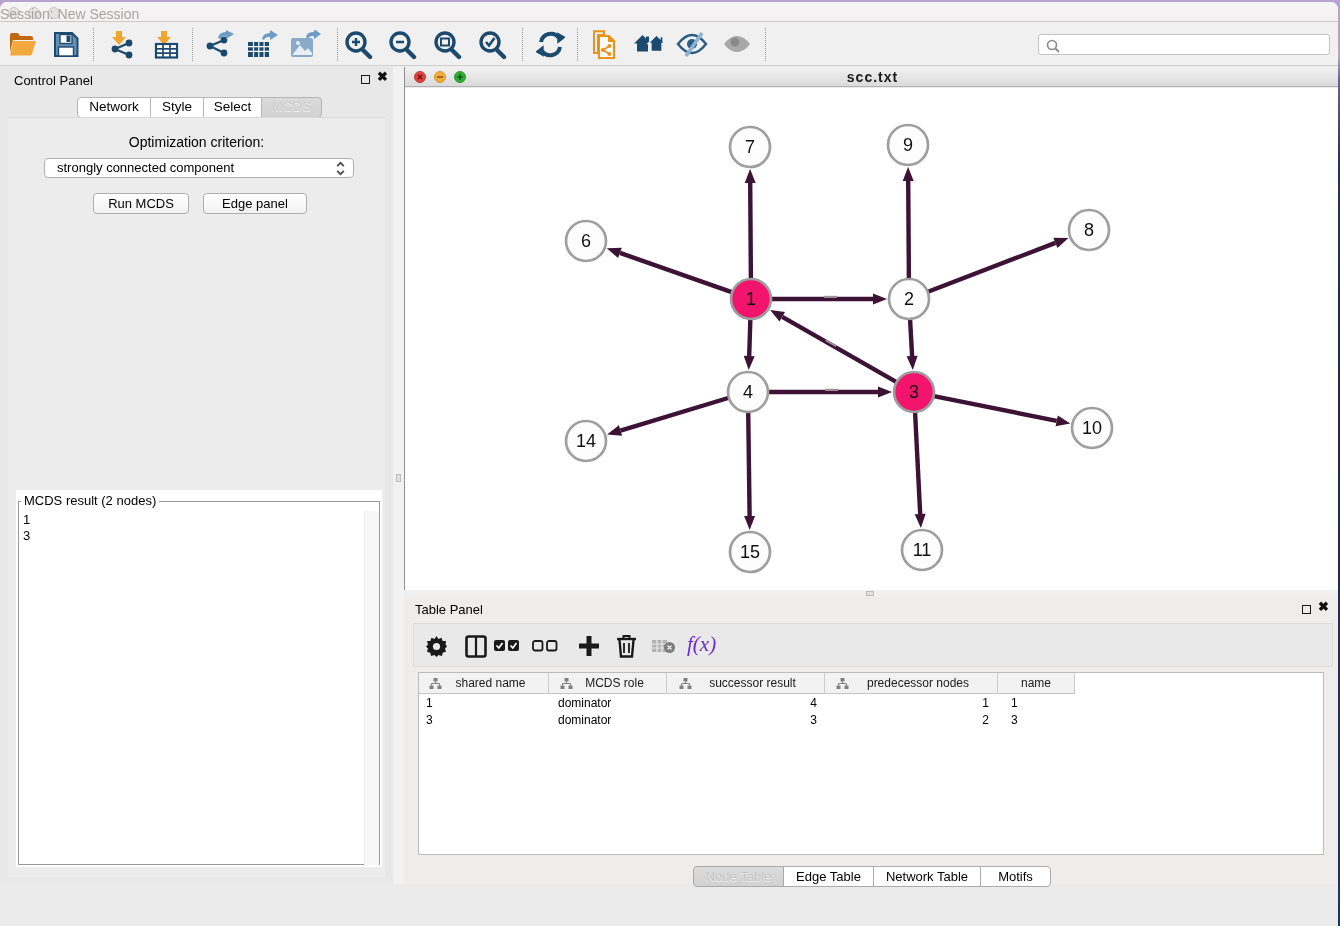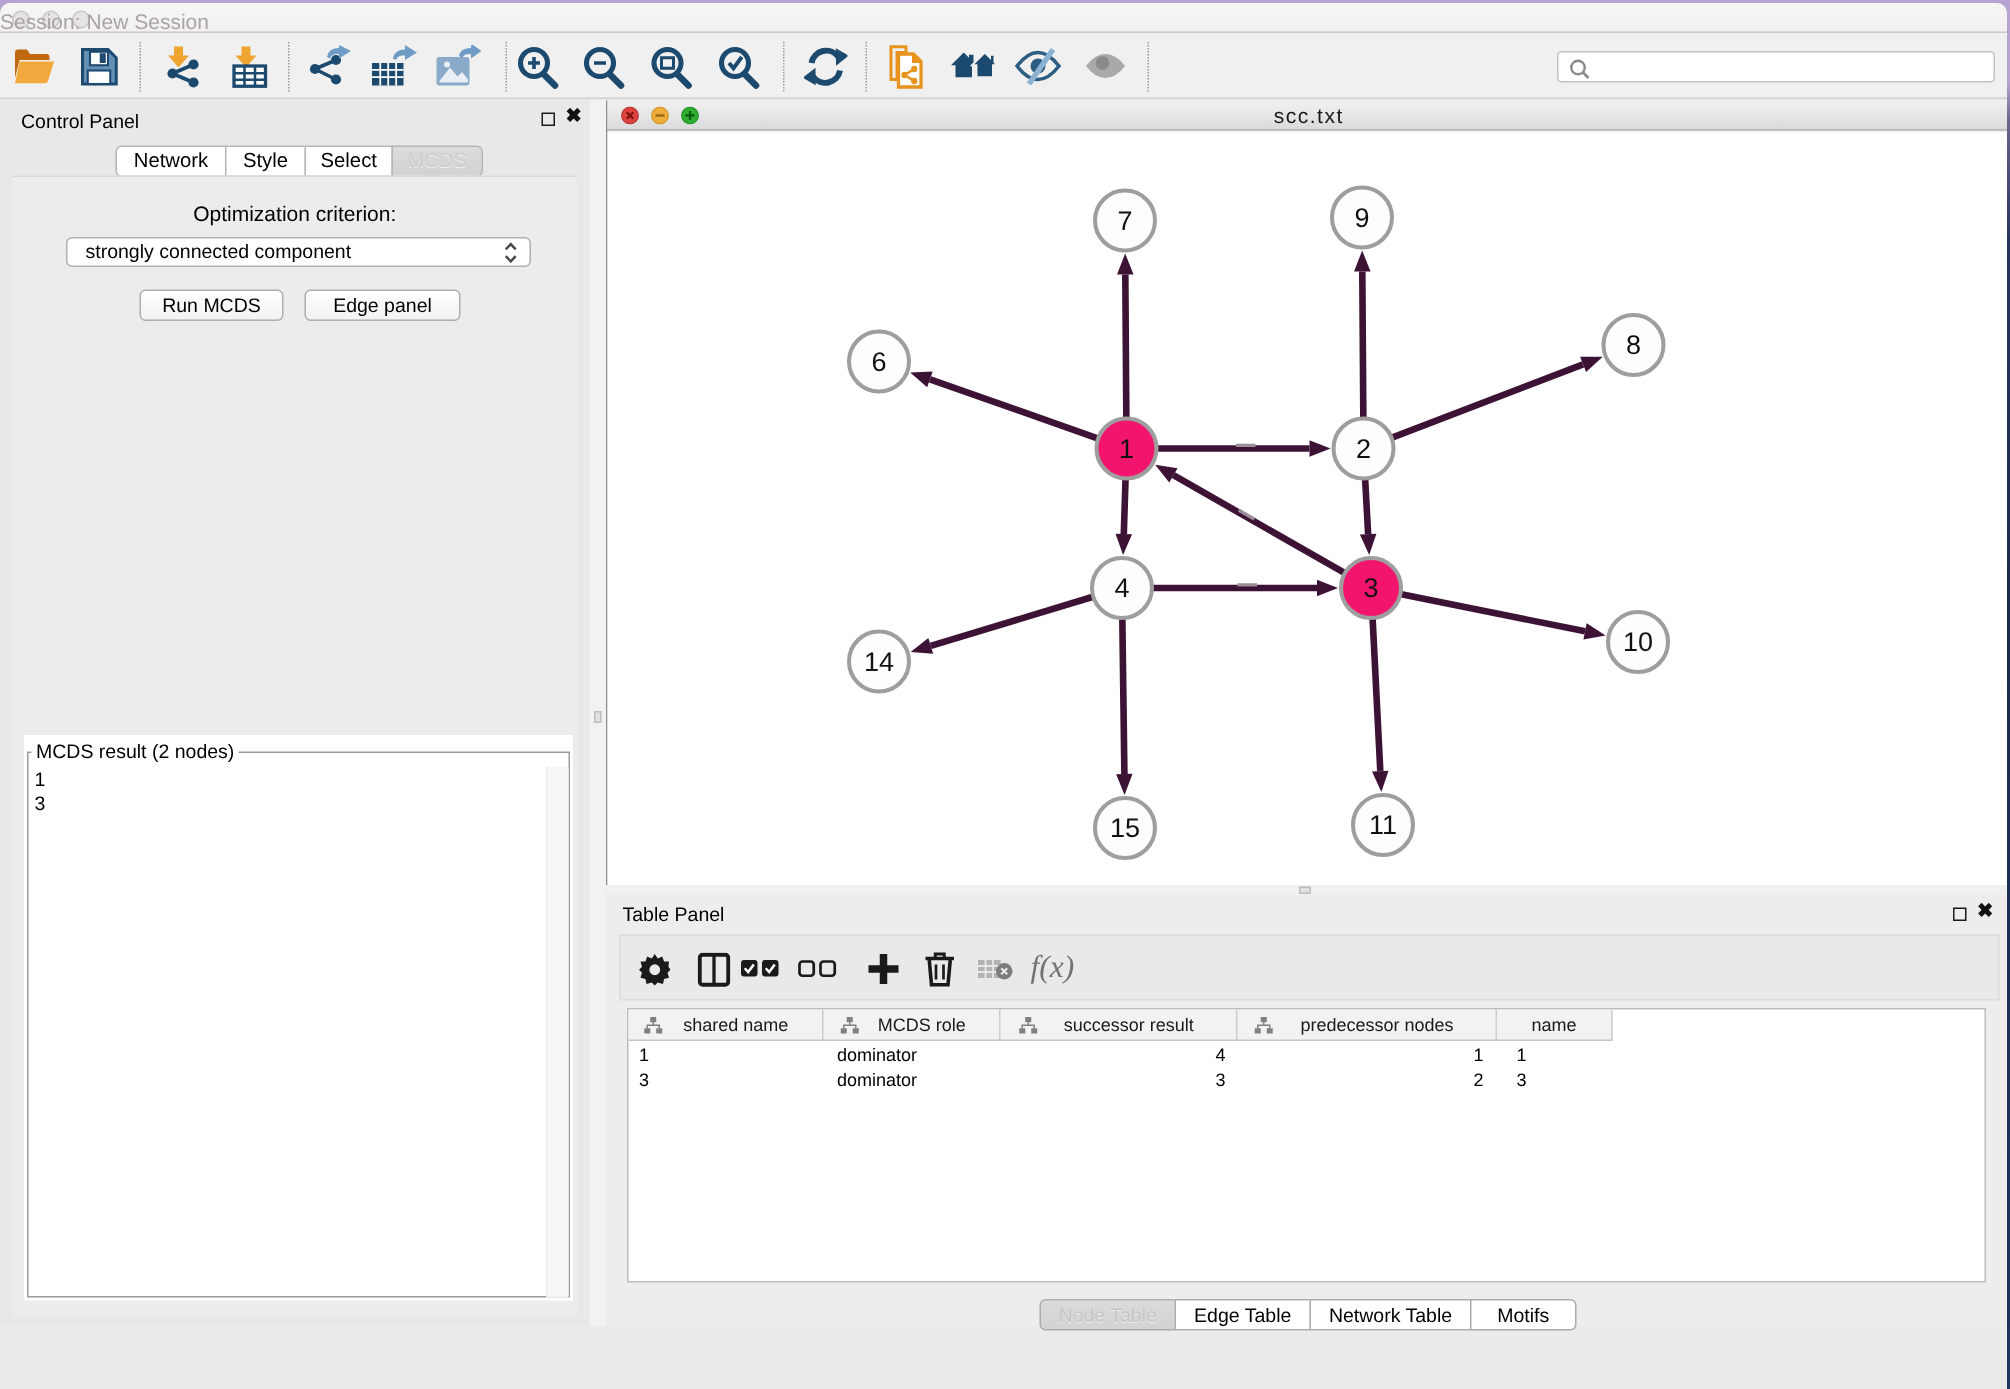--- a/index.html
+++ b/index.html
@@ -29,21 +29,21 @@
 #fieldwrap { position:absolute; left:8px; top:372px; width:366px; height:377px; background:#fff; }
 #fieldset { position:absolute; left:2px; top:11px; width:362px; height:364px; border:1px solid #9a9a9a; }
 #legend { position:absolute; left:5px; top:3px; background:#fff; padding:0 3px; font-size:13px; z-index:2; }
 #fs-scroll { position:absolute; left:348px; top:21px; width:15px; height:354px; background:#f7f7f7; border-left:1px solid #ececec; }
 
 #vdivider { position:absolute; left:393px; top:65px; width:11px; height:817px; background:#f2f2f2; }
 #vgrip { position:absolute; left:3px; top:407px; width:5px; height:8px; background:#e0e0e0; border:1px solid #bdbdbd; }
 
 #netwin { position:absolute; left:404px; top:65px; width:936px; height:523px; border-left:1px solid #8f8f8f; }
 #nettitle { position:absolute; left:0; top:0; width:100%; height:20px; background:linear-gradient(#f2f1f1,#dcdbdb); border-bottom:1px solid #b3b3b3; }
-#nettitle .txt { position:absolute; width:100%; text-align:center; top:2px; font-size:14px; font-weight:normal; color:#1a1a1a; letter-spacing:1px; }
+#nettitle .txt { position:absolute; width:100%; text-align:center; top:2px; font-size:14px; font-weight:bold; color:#1a1a1a; letter-spacing:1px; }
 #netcontent { position:absolute; left:0; top:21px; width:936px; height:502px; background:#fff; }
 
 #hdivider { position:absolute; left:404px; top:588px; width:936px; height:7px; background:#f0f0f0; }
 #hgrip { position:absolute; left:462px; top:1px; width:8px; height:5px; background:#e0e0e0; border:1px solid #bdbdbd; }
 #tpanel { position:absolute; left:404px; top:595px; width:936px; height:287px; background:#eeedec; }
 #tpanel-title { position:absolute; left:11px; top:5px; font-size:13px; color:#000; }
 #ttoolbar { position:absolute; left:9px; top:26px; width:920px; height:44px; background:#e9e9e9; border:1px solid #dcdcdc; }
 #ttable { position:absolute; left:14px; top:75px; width:906px; height:183px; background:#fff; border:1px solid #bcbcbc; }
 #thead { position:absolute; left:0; top:0; width:656px; height:21px; background:#f3f2f2; border-bottom:1px solid #c6c6c6; }
 .th { position:absolute; top:0; height:21px; border-right:1px solid #cccccc; font-size:12px; text-align:center; line-height:21px; color:#1a1a1a; }
@@ -315,21 +315,21 @@
         <path d="M1 5 L20 5" stroke="#1a1a1a" stroke-width="2.4"></path>
         <path d="M7.5 4.5 L7.5 2 L13.5 2 L13.5 4.5" fill="none" stroke="#1a1a1a" stroke-width="2"></path>
         <path d="M8 9 L8 19 M13 9 L13 19" stroke="#1a1a1a" stroke-width="1.8"></path>
       </svg>
       <svg style="left:238px; top:16px;" width="24" height="14" viewBox="0 0 24 14">
         <rect x="0" y="0" width="15" height="12" fill="#b3b3b3"></rect>
         <path d="M0 4 L15 4 M0 8 L15 8 M5 0 L5 12 M10 0 L10 12" stroke="#e9e9e9" stroke-width="1.2"></path>
         <circle cx="17.5" cy="7.5" r="5.5" fill="#7d7d7d"></circle>
         <path d="M15.5 5.5 L19.5 9.5 M19.5 5.5 L15.5 9.5" stroke="#e9e9e9" stroke-width="1.4"></path>
       </svg>
-      <div style="position:absolute; left:273px; top:8px; font-family:'Liberation Serif',serif; font-style:italic; font-size:21px; color:#737373;">f(x)</div>
+      <div style="position:absolute; left:273px; top:8px; font-family:'Liberation Serif',serif; font-style:italic; font-size:21px; color:#6d28d9;">f(x)</div>
     </div>
     <div id="ttable">
       <div id="thead">
         <div class="th" style="left:0; width:130px; padding-left:14px;">shared name</div>
         <div class="th" style="left:130px; width:118px; padding-left:14px;">MCDS role</div>
         <div class="th" style="left:248px; width:158px; padding-left:14px;">successor result</div>
         <div class="th" style="left:406px; width:173px; padding-left:14px;">predecessor nodes</div>
         <div class="th" style="left:579px; width:77px;">name</div>
         <svg class="treeico" style="left:10px;" width="13" height="12" viewBox="0 0 13 12">
             <rect x="4.5" y="0" width="4" height="3.5" fill="#808080"></rect>

